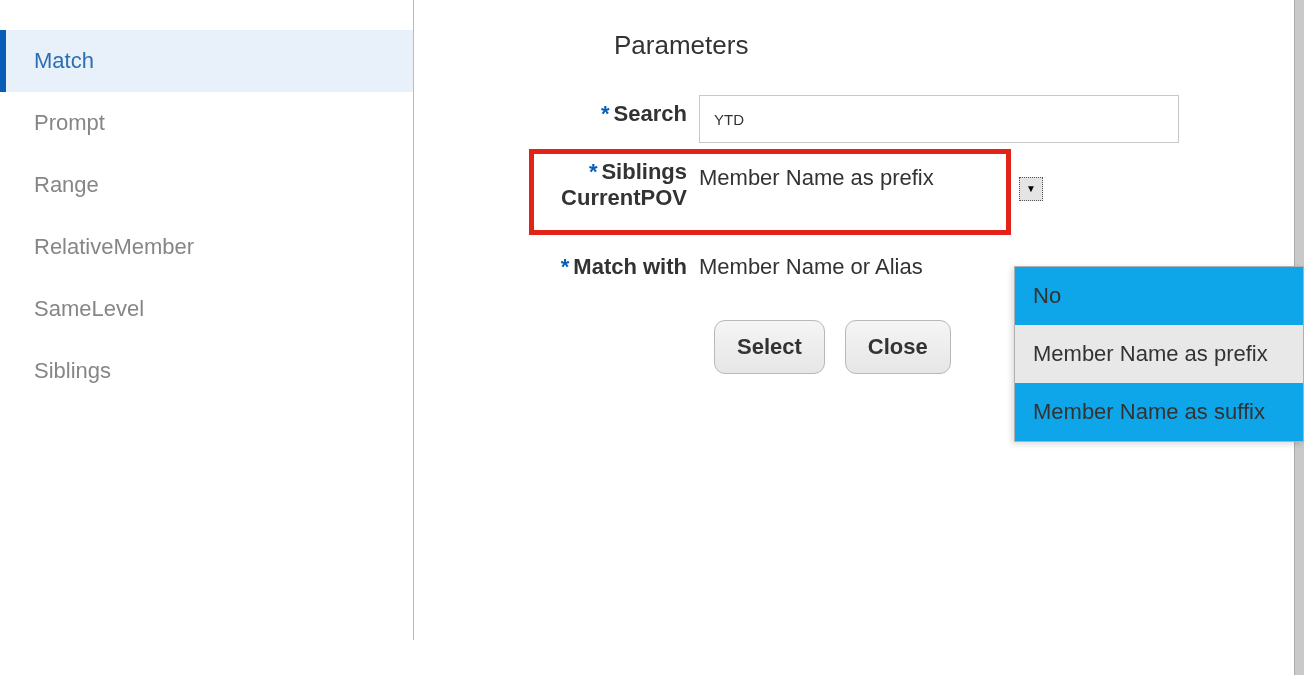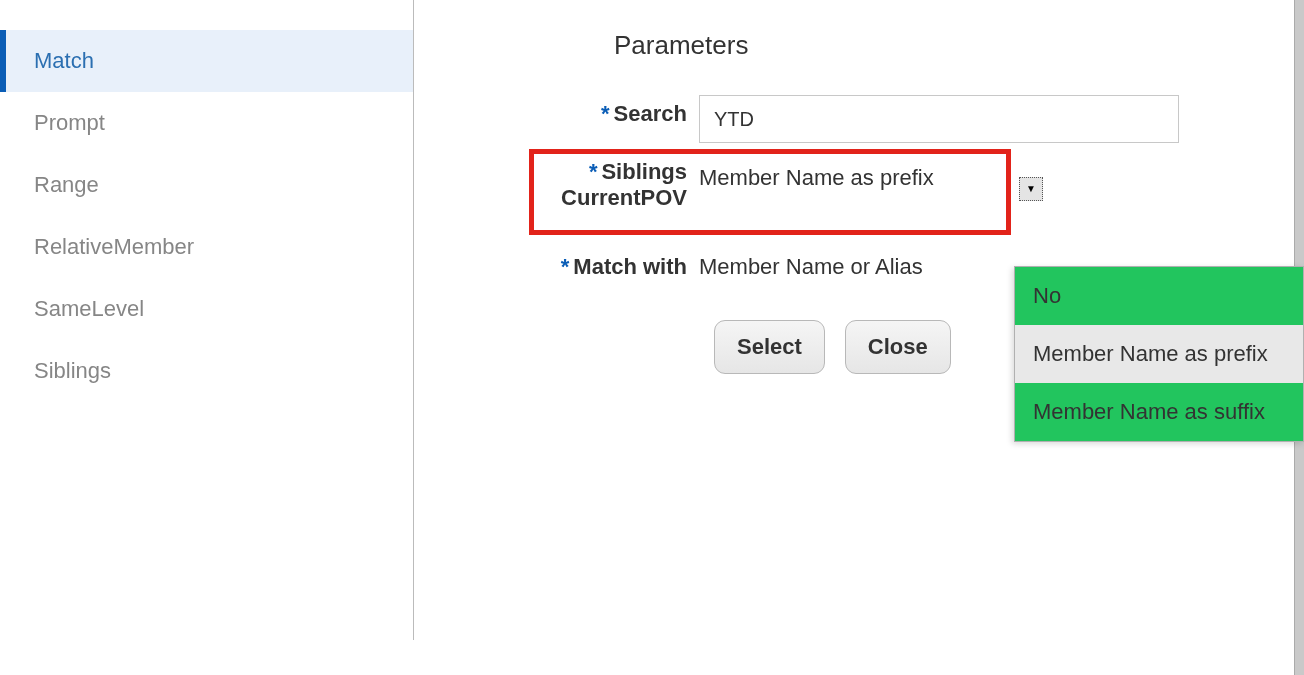--- a/index.html
+++ b/index.html
@@ -78,21 +78,21 @@
       flex: 1;
       display: flex;
       align-items: center;
       padding-top: 6px;
     }
     .text-input {
       width: 480px;
       height: 48px;
       border: 1px solid #c8c8c8;
       padding: 0 14px;
-      font-size: 20px;
+      font-size: 15px;
       color: #333;
       font-family: inherit;
     }
     .value-text {
       font-size: 22px;
       color: #333;
       padding-top: 6px;
     }
     .dropdown-arrow-btn {
       width: 24px;
@@ -129,21 +129,21 @@
     .highlight-box {
       position: absolute;
       border: 5px solid #e2231a;
       pointer-events: none;
     }
     .dropdown-menu {
       position: absolute;
       top: 266px;
       right: 0;
       width: 290px;
-      background: #22c55e;
+      background: #0ea5e9;
       border: 1px solid #b0b0b0;
       box-shadow: -2px 2px 6px rgba(0,0,0,0.15);
       z-index: 50;
     }
     .dropdown-option {
       padding: 16px 18px;
       font-size: 22px;
       color: #333;
       cursor: pointer;
     }

